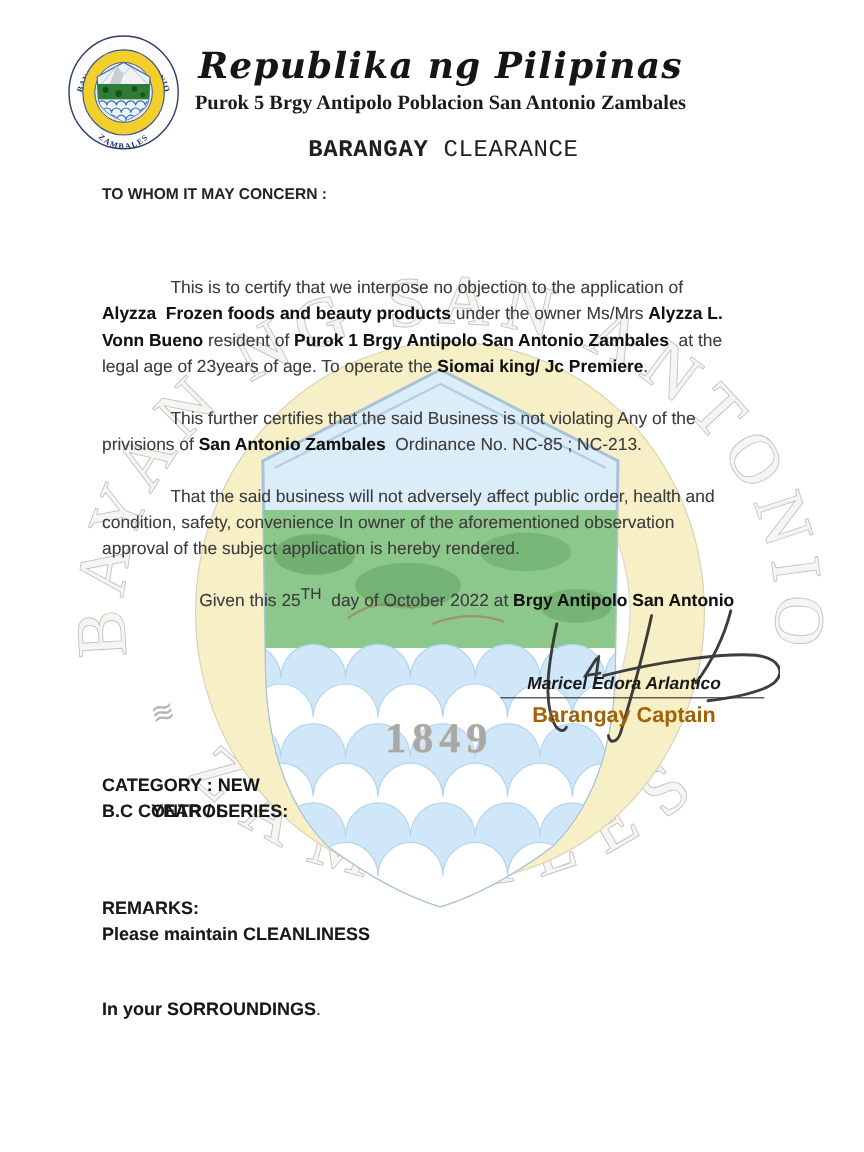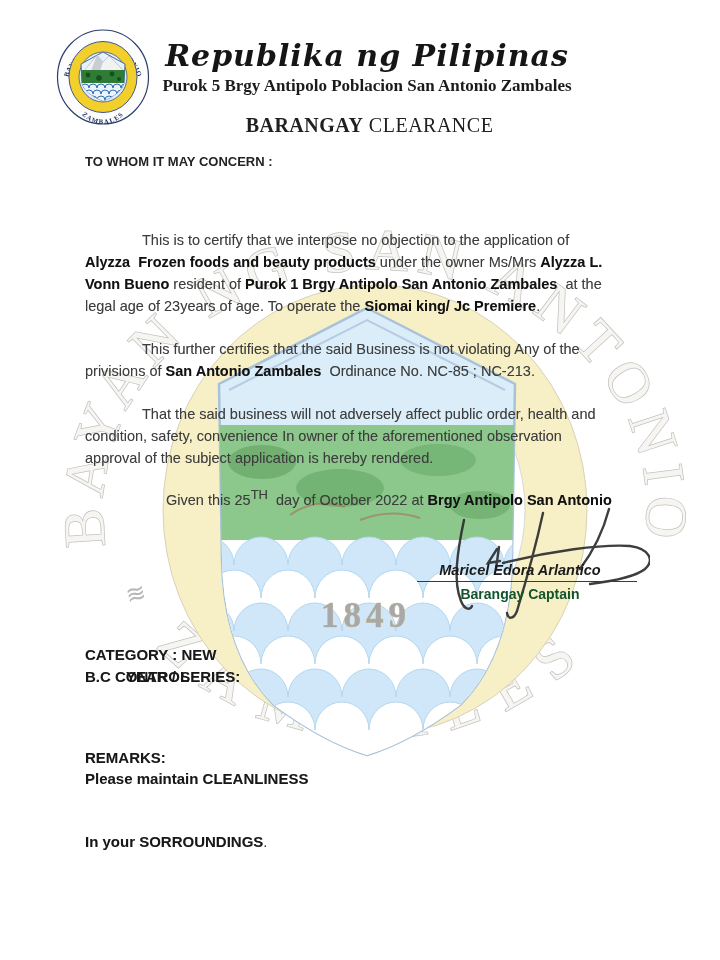--- a/index.html
+++ b/index.html
@@ -13,21 +13,21 @@
     position:absolute; top:38px; left:0; right:0; text-align:center; padding-left:14px;
     font-family:"DejaVu Serif", serif; font-style:italic; font-weight:bold;
     font-size:30px; color:#151515; letter-spacing:1px;
   }
   .address {
     position:absolute; top:76px; left:0; right:0; text-align:center; padding-left:14px;
     font-family:"Liberation Serif", serif; font-weight:bold; font-size:17px; color:#1b1b1b;
   }
   .doc-title {
     position:absolute; top:114px; left:0; right:0; text-align:center; padding-left:19px;
-    font-family:Liberation Serif, serif; font-size:20px; color:#202020; letter-spacing:.5px;
+    font-family:Liberation Mono, monospace; font-size:20px; color:#202020; letter-spacing:.5px;
   }
   .doc-title .tb { font-weight:bold; }
   .salutation {
     position:absolute; top:154px; left:85px;
     font-weight:bold; font-size:13px; color:#232323;
   }
   .para { position:absolute; left:85px; }
   .line {
     white-space:pre; font-size:14.5px; line-height:22px; color:#3d3d3d;
     text-shadow:0 0 .5px rgba(70,70,70,.35);
@@ -35,21 +35,21 @@
   .line .b, .line sup.b { font-weight:bold; color:#111111; }
   .line sup { font-size:13px; vertical-align:super; }
   .sig-scrawl { position:absolute; top:495px; left:420px; }
   .sig-name {
     position:absolute; top:562px; left:400px; width:240px; text-align:center;
     font-style:italic; font-weight:bold; font-size:14.5px; color:#1a1a1a; white-space:nowrap;
   }
   .sig-line { position:absolute; top:581px; left:417px; width:220px; border-top:1.6px solid #3a3a3a; }
   .sig-title {
     position:absolute; top:586px; left:400px; width:240px; text-align:center;
-    font-weight:bold; font-size:14px; color:#14532d;
+    font-weight:bold; font-size:18px; color:#a16207;
   }
   .foot {
     position:absolute; left:85px; font-weight:bold; font-size:15px; color:#181818;
     white-space:pre; text-shadow:0 0 .5px rgba(60,60,60,.3);
   }
   .foot .reg { font-weight:normal; color:#3d3d3d; }
   #f-category    { top:646px; }
   #f-bccontrol   { top:668px; }
   #f-yearseries  { top:668px;margin-left:41px; }
   #f-remarks     { top:749px; }

